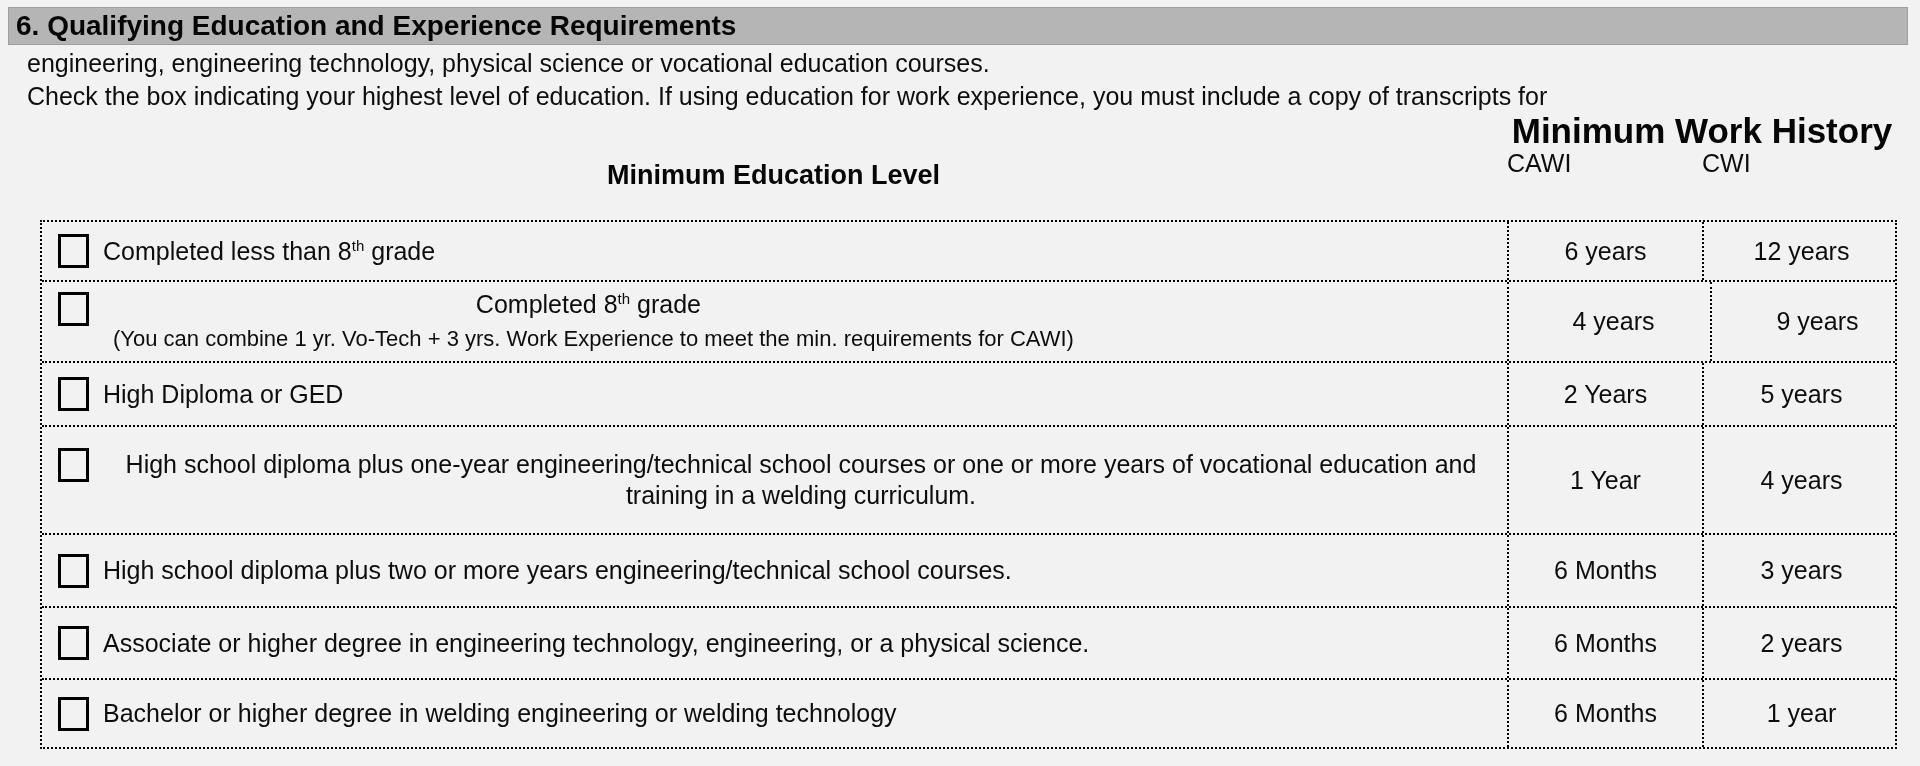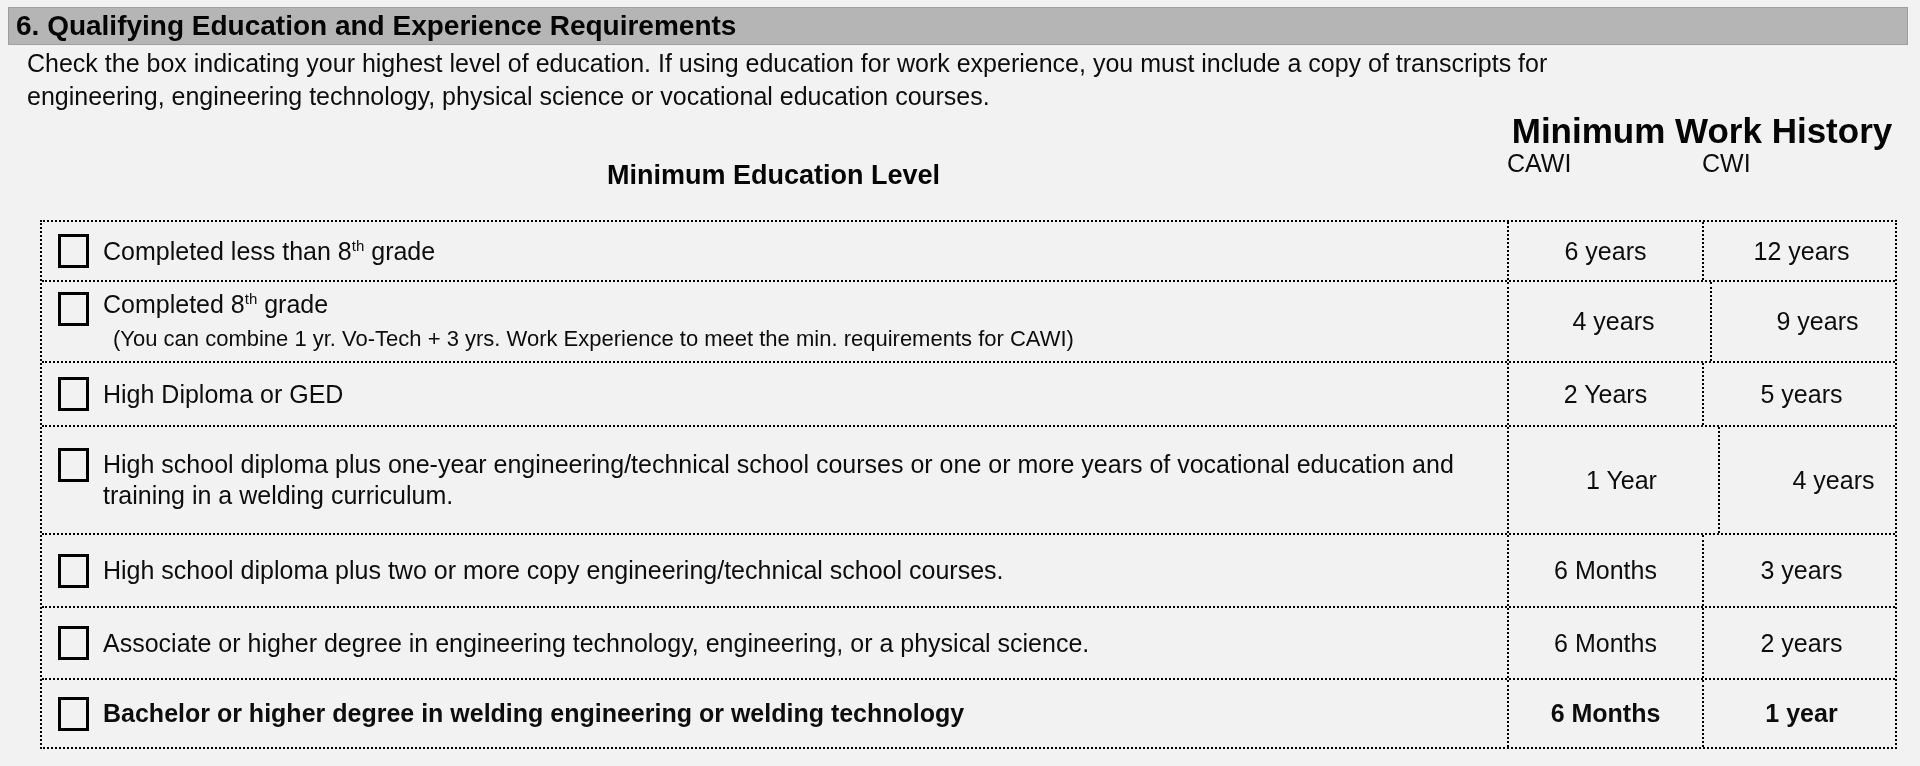--- a/index.html
+++ b/index.html
@@ -58,30 +58,30 @@
   .reqtable{
     position:absolute;left:40px;top:220px;width:1857px;
     border:2px dotted var(--line);
     box-sizing:border-box;
   }
   .t-row{
     display:flex;
     box-sizing:border-box;
     border-bottom:2px dotted var(--line);
   }
-  .t-row:last-child{border-bottom:none;font-weight:bold;}
+  .t-row:last-child{border-bottom:none;}
   .row-1{height:60px;}
   .row-2{height:81px;gap:8px;}
   .row-3{height:64px;}
-  .row-4{height:108px;gap:16px;}
+  .row-4{height:108px;}
   .row-5{height:73px;}
   .row-6{height:72px;}
   .row-7{height:67px;}
 
-  .cell{box-sizing:border-box;}
+  .cell{box-sizing:border-box;text-align:center;}
   .edu{
     width:1467px;flex:0 0 1467px;
     display:flex;align-items:center;
     padding-left:16px;padding-right:8px;
     border-right:2px dotted var(--line);
   }
   .val{
     width:195px;flex:0 0 195px;
     display:flex;align-items:center;justify-content:center;
     font-size:25px;color:#0d0d0d;
@@ -104,22 +104,22 @@
 </head>
 <body>
 
 <div class="page">
 
   <div class="section-bar">
     <span>6. Qualifying Education and Experience Requirements</span>
   </div>
 
   <div class="intro">
+    <div>engineering, engineering technology, physical science or vocational education courses.</div>
     <div>Check the box indicating your highest level of education. If using education for work experience, you must include a copy of transcripts for</div>
-    <div>engineering, engineering technology, physical science or vocational education courses.</div>
   </div>
 
   <div class="mwh">Minimum Work History</div>
   <div class="mel">Minimum Education Level</div>
   <div class="colhead cawi">CAWI</div>
   <div class="colhead cwi">CWI</div>
 
   <div class="reqtable">
       <div class="t-row row-1">
     <div class="cell edu">
@@ -162,21 +162,21 @@
 
       </div>
     </div>
     <div class="cell val cawi-cell">1 Year</div>
     <div class="cell val cwi-cell">4 years</div>
   </div>
       <div class="t-row row-5">
     <div class="cell edu">
       <span class="checkbox"></span>
       <div class="edu-text">
-        <div class="l1"><span class="lp">High school diploma plus two or more copy engineering/technical school courses.</span></div>
+        <div class="l1"><span class="lp">High school diploma plus two or more years engineering/technical school courses.</span></div>
 
       </div>
     </div>
     <div class="cell val cawi-cell">6 Months</div>
     <div class="cell val cwi-cell">3 years</div>
   </div>
       <div class="t-row row-6">
     <div class="cell edu">
       <span class="checkbox"></span>
       <div class="edu-text">

